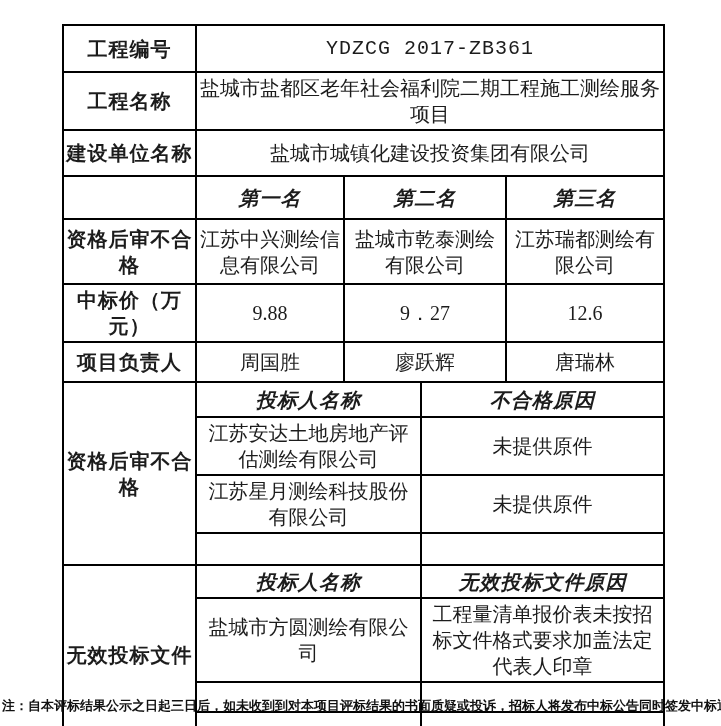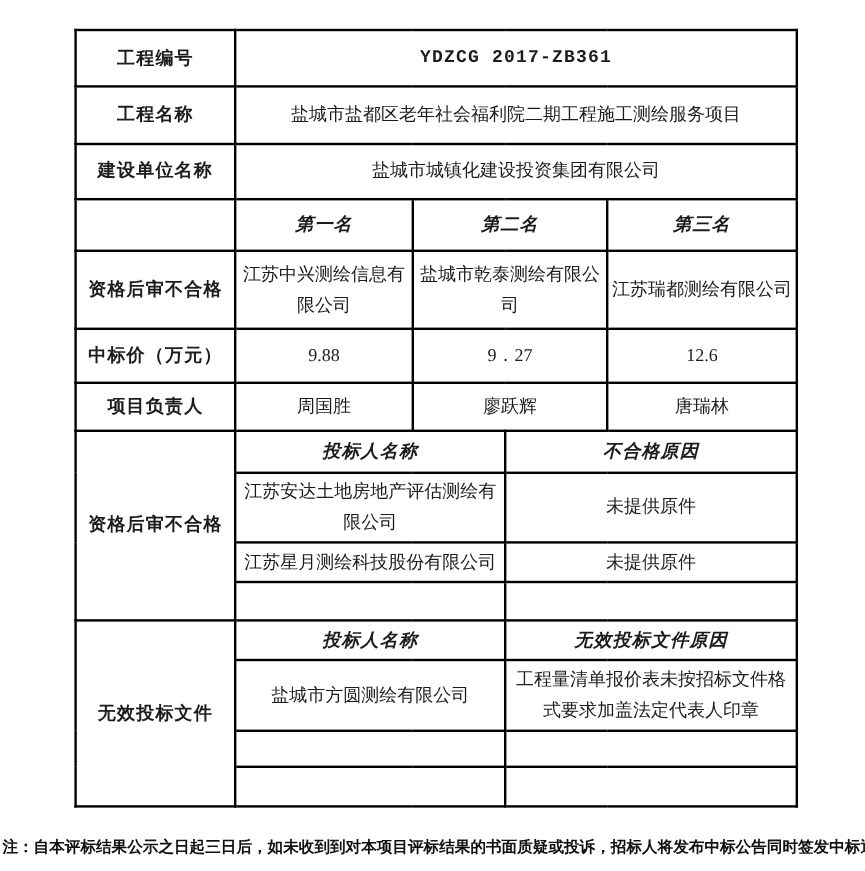--- a/index.html
+++ b/index.html
@@ -19,39 +19,39 @@
     left: 62px;
     top: 24px;
     width: 601px;
     border-collapse: collapse;
     table-layout: fixed;
   }
   table.doc-table td {
     border: 2px solid #000000;
     text-align: center;
     vertical-align: middle;
-    font-size: 15px;
+    font-size: 20px;
     line-height: 26px;
     padding: 2px;
     overflow: hidden;
     word-break: break-all;
   }
   td.lbl {
     font-weight: bold;
     font-size: 16px;
     letter-spacing: 1px;
   }
   td.hdr {
     font-weight: bold;
     font-size: 16px;
     letter-spacing: 1px;
     font-style: italic;
   }
   td.code {
-    font-weight: bold;
+    font-weight: normal;
     font-size: 14px;
     letter-spacing: 1px;
     font-family: "Liberation Mono", "DejaVu Sans Mono", monospace;
   }
   td.num {
     font-size: 13px;
     font-family: Liberation Serif, serif;
   }
   tr.h47 { height: 47px; }
   tr.h48 { height: 48px; }

